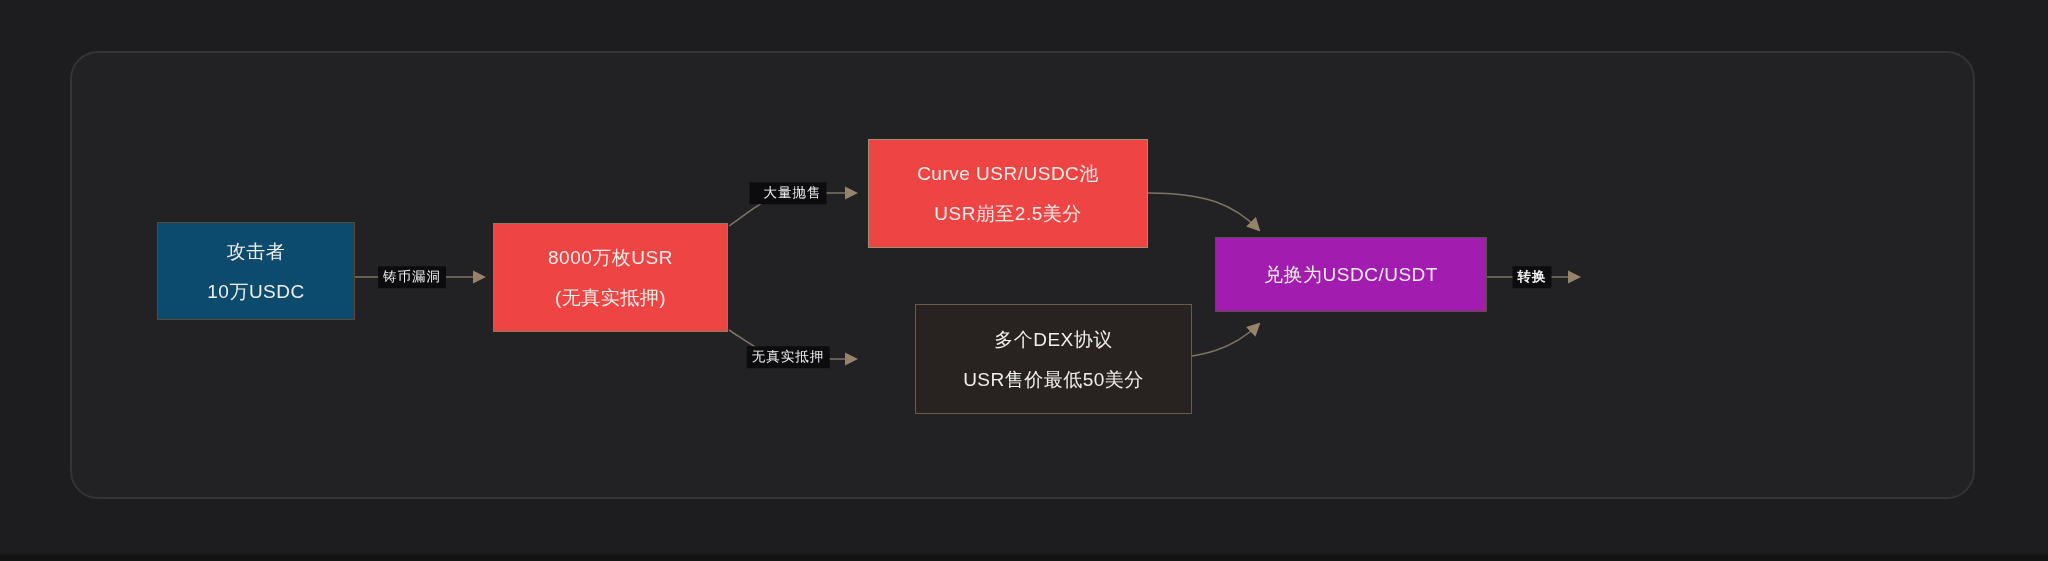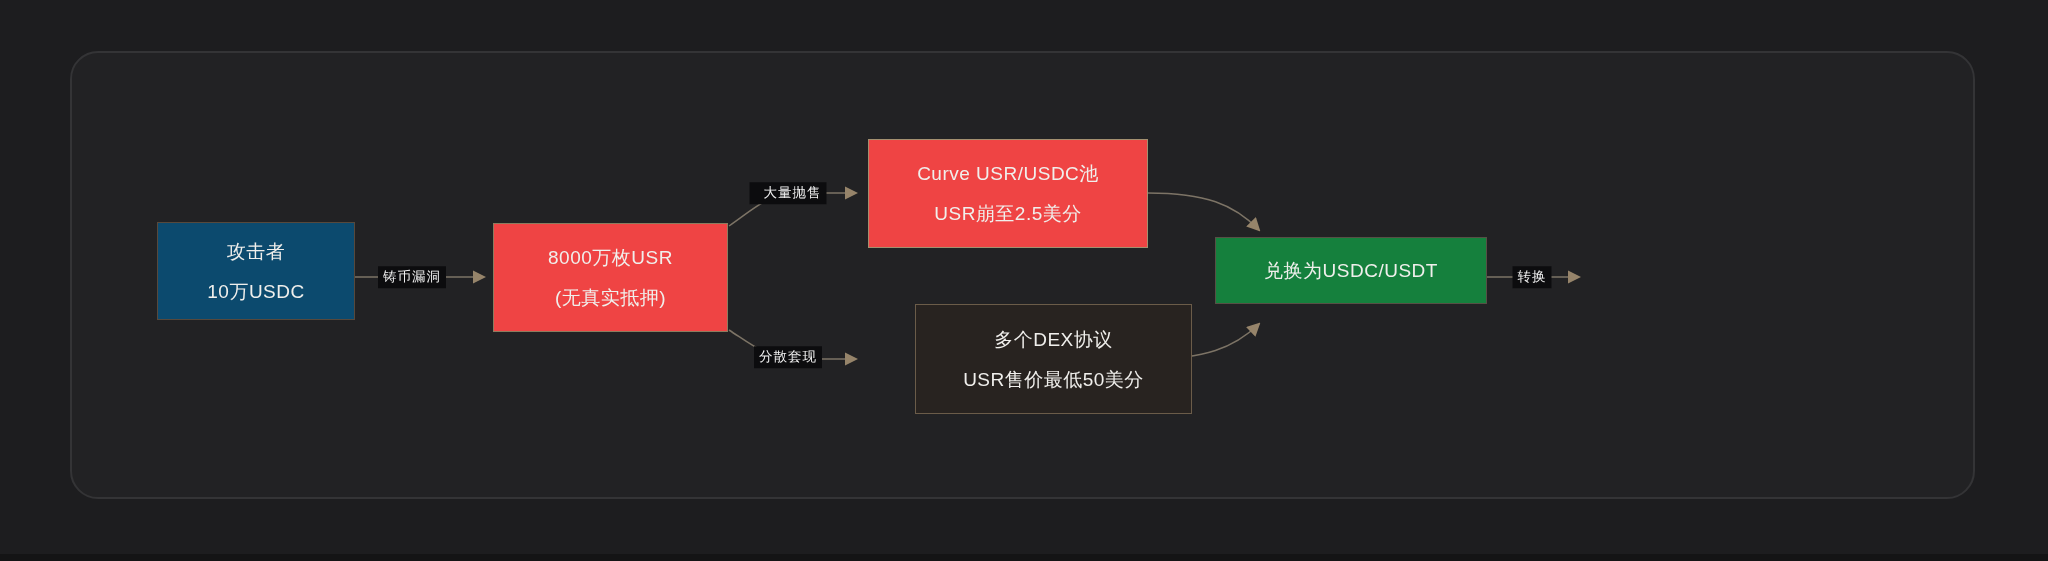--- a/index.html
+++ b/index.html
@@ -35,37 +35,37 @@
     color:#f0efec;
     font-size:19px;
     text-align:center;
     letter-spacing:0.5px;
   }
   .nl{white-space:nowrap;line-height:1;}
   .n1{left:157px;top:222px;width:198px;height:98px;border-color:#57493c;background:#0c4a6e;}
   .n2{left:493px;top:223px;width:235px;height:109px;border-color:#8c7c5f;}
   .n3{left:868px;top:139px;width:280px;height:109px;border-color:#a39070;}
   .n4{left:870px;top:304px;width:277px;height:110px;border-color:#6b5c49;background:#282320;margin-left:45px;}
-  .n5{left:1215px;top:237px;width:272px;height:67px;border-color:#565045;background:#15803d;}
+  .n5{left:1215px;top:237px;width:272px;height:75px;border-color:#565045;background:#a21caf;}
   .n6{left:1590px;top:222px;width:299px;height:108px;border-color:#6e5a30;background:#2e261c;}
   .elabel{
     position:absolute;
     transform:translate(-50%,-50%);
     background:#0c0c0e;
     color:#f2f2f2;
     font-size:13.5px;
     line-height:1;
     padding:4px 5px;
     white-space:nowrap;
     letter-spacing:1px;
   }
   .l1{left:412px;top:277px;}
   .l2{left:788px;top:193px;padding-left:14px;}
   .l3{left:788px;top:357px;}
-  .l4{left:1532px;top:277px;}
+  .l4{left:1532px;top:277px;font-weight:bold;}
 </style>
 </head>
 <body>
 
 <div class="stage">
 
   <div class="panel"></div>
 
   <svg class="edges" viewBox="0 0 2048 561" xmlns="http://www.w3.org/2000/svg">
     <defs>
@@ -103,17 +103,17 @@
     <div class="nl">USR售价最低50美分</div>
   </div>
 
   <div class="node n5">
     <div class="nl">兑换为USDC/USDT</div>
   </div>
 
 
   <div class="elabel l1">铸币漏洞</div>
   <div class="elabel l2">大量抛售</div>
-  <div class="elabel l3">分散套现</div>
+  <div class="elabel l3">无真实抵押</div>
   <div class="elabel l4">转换</div>
 
   <div class="bottom-strip"></div>
 </div>
 
 </body></html>

